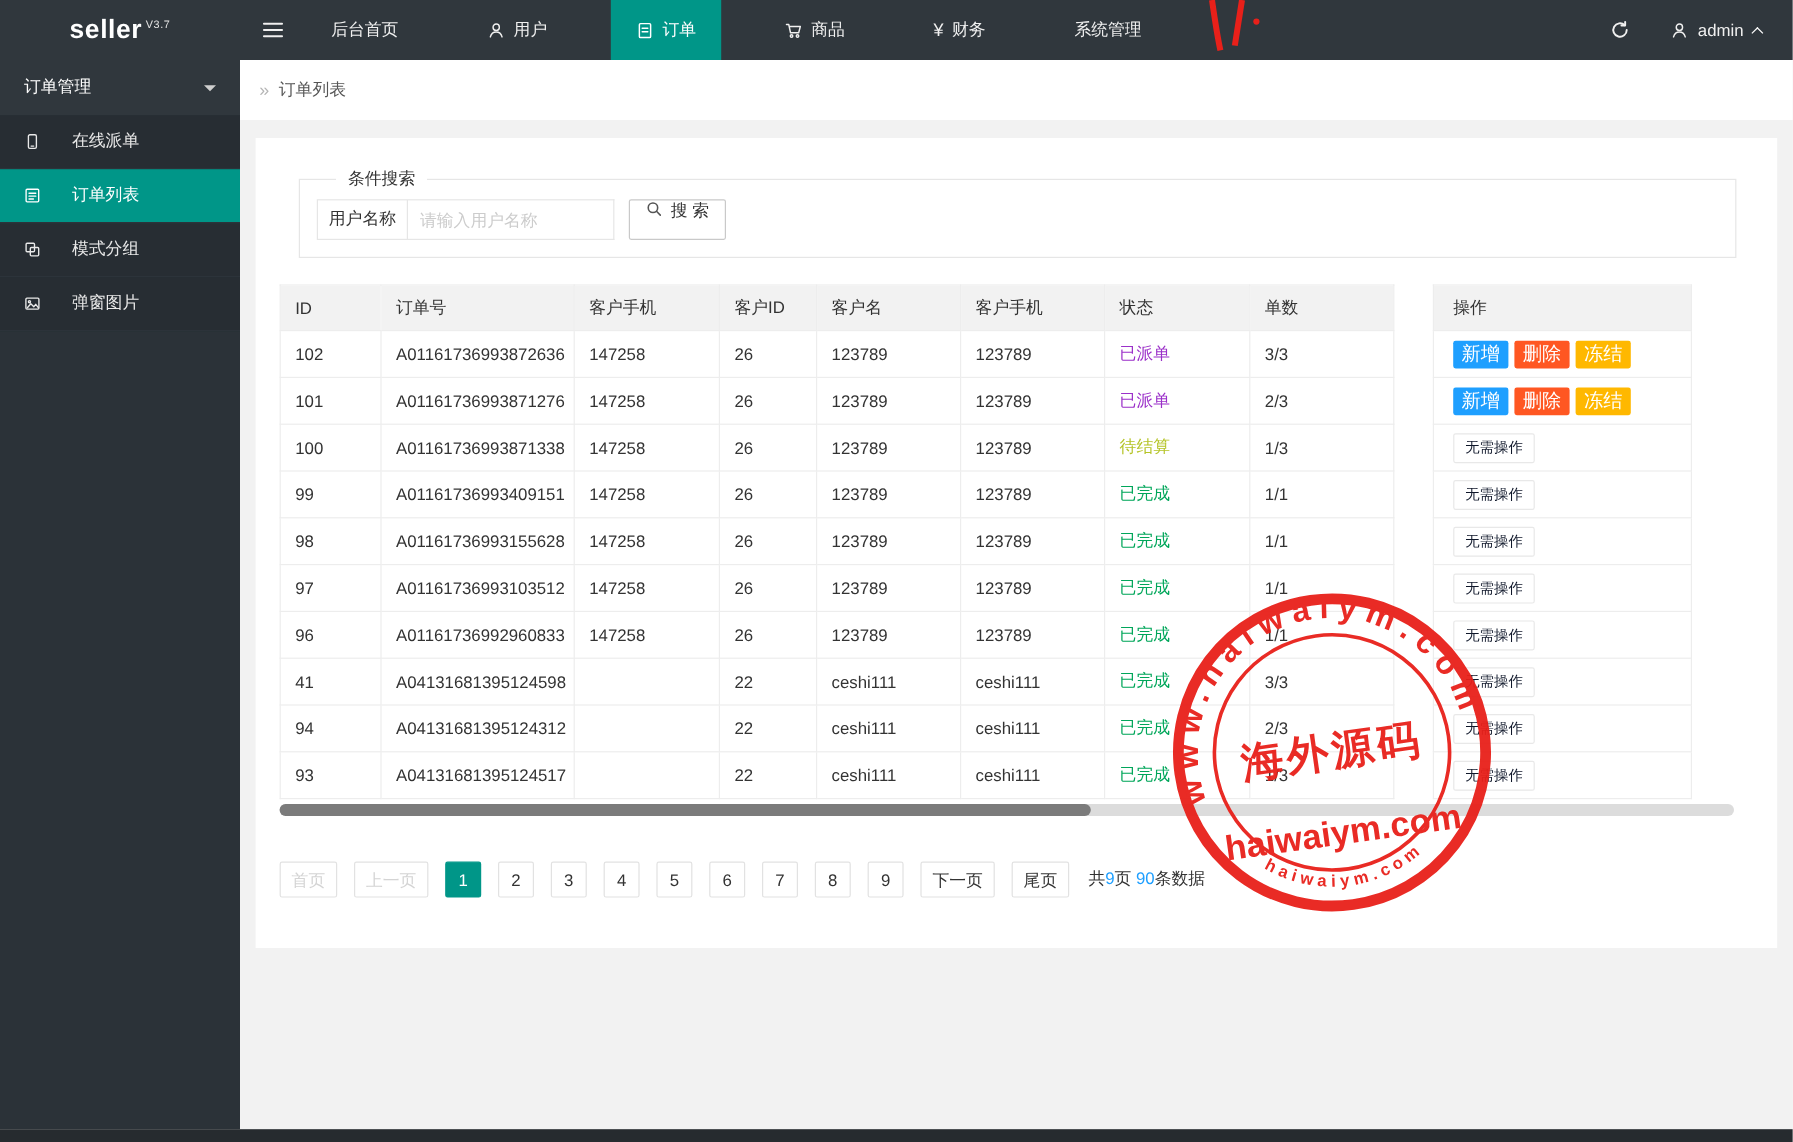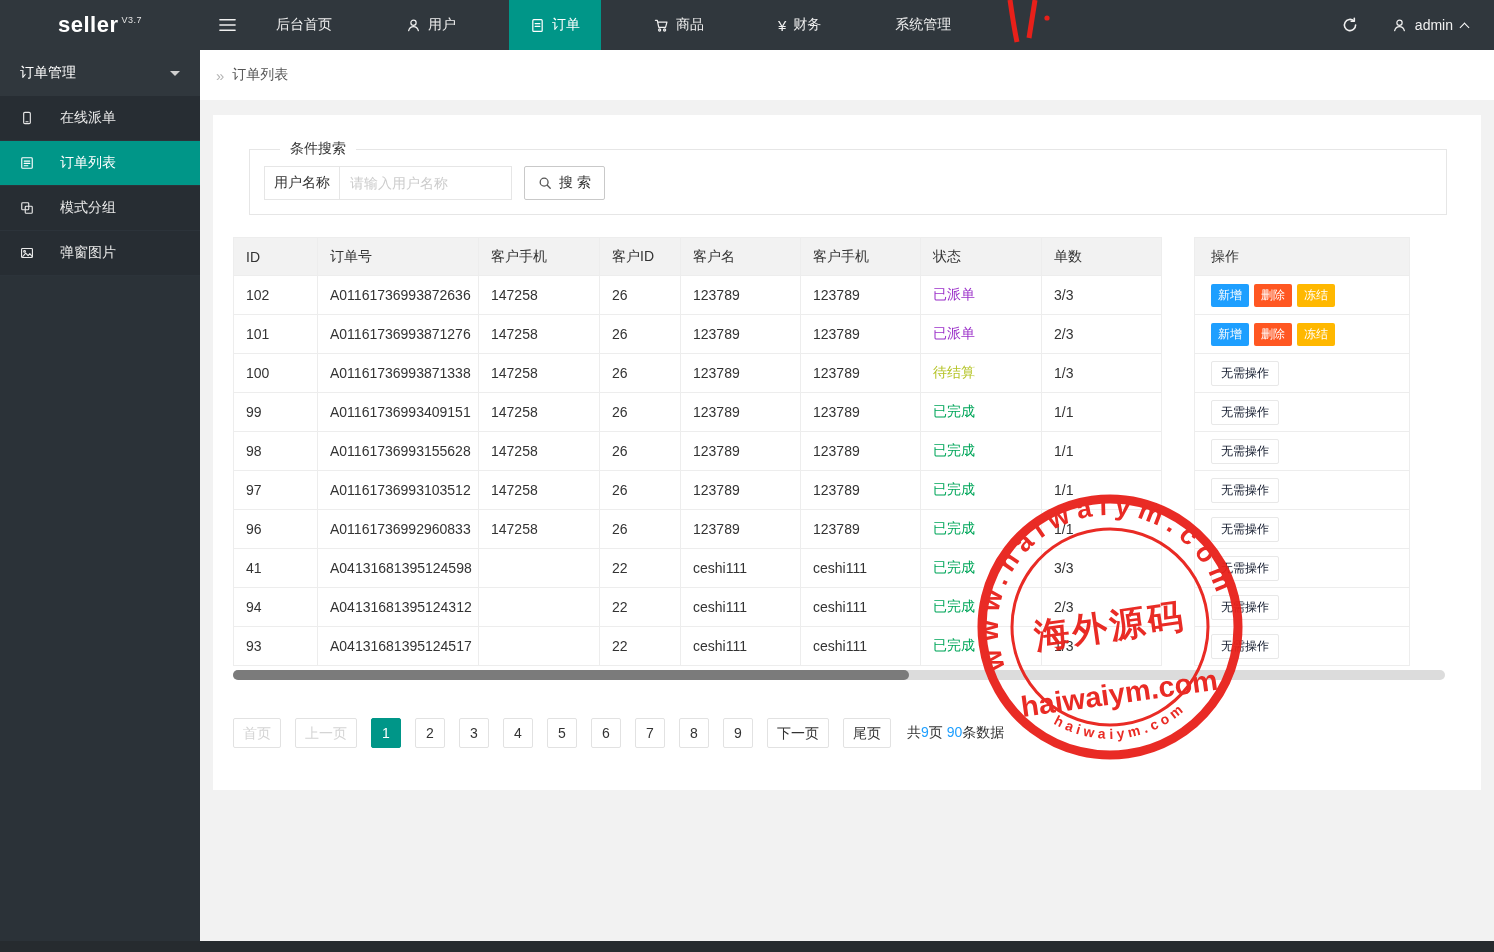--- a/index.html
+++ b/index.html
@@ -39,31 +39,31 @@
   .bc-arrow{color:#b5b5b5;font-size:15px;margin-right:8px;}
   .card{margin:15px 13px 0;background:#fff;height:675px;padding:20px;position:relative;}
 
   fieldset.search-box{border:1px solid #e6e6e6;margin:5px 14px 0 16px;padding:2px 14px 14px;}
   fieldset.search-box legend{padding:0 10px;margin-left:16px;font-size:14px;color:#333;}
   .form-row{display:flex;align-items:center;margin-top:6px;}
   .input-group{display:flex;align-items:stretch;height:34px;}
   .input-label{display:flex;align-items:center;padding:0 9px;border:1px solid #e6e6e6;font-size:14px;color:#333;background:#fff;white-space:nowrap;}
   .input-group input{width:172px;border:1px solid #e6e6e6;border-left:none;padding:0 10px;font-size:14px;color:#333;outline:none;background:#fff;}
   .input-group input::placeholder{color:#ccc;}
-  .search-btn{margin-left:12px;height:34px;display:flex;align-items:center;gap:7px;padding:12px 13px;background:#fff;border:1px solid #c9c9c9;border-radius:2px;font-size:14px;color:#333;cursor:pointer;}
+  .search-btn{margin-left:12px;height:34px;display:flex;gap:7px;padding:0 13px;background:#fff;border:1px solid #c9c9c9;border-radius:2px;font-size:14px;color:#333;cursor:pointer;}
   .search-btn svg{width:14px;height:14px;fill:none;stroke:#555;stroke-width:1.5;stroke-linecap:round;}
 
   .tables{display:flex;margin-top:22px;align-items:flex-start;}
   table{border-collapse:collapse;table-layout:fixed;font-size:14px;color:#333;}
   .main-table{width:928px;}
   .ops-table{width:216px;margin-left:32px;}
   th,td{border:1px solid #ededed;height:39px;padding:0 12px;text-align:left;font-weight:normal;overflow:hidden;white-space:nowrap;}
   thead th{background:#f2f2f2;height:38px;color:#333;}
   .ops-table th,.ops-table td{padding:0 16px;}
-  .btn-sm{display:inline-block;height:23px;line-height:23px;padding:0 7px;border-radius:2px;color:#fff;font-size:12px;margin-right:5px;cursor:pointer;}
+  .btn-sm{display:inline-block;height:23px;line-height:23px;padding:0 7px;border-radius:2px;color:#fff;font-size:16px;margin-right:5px;cursor:pointer;}
   .btn-none{display:inline-block;height:25px;line-height:23px;padding:0 9px;border:1px solid #e8e8e8;color:#0f172a;background:#fff;font-size:12px;border-radius:2px;}
 
   .hscroll{margin-top:4px;height:10px;width:1212px;background:#dcdcdc;border-radius:6px;position:relative;}
   .hthumb{position:absolute;left:0;top:0;height:10px;width:676px;background:#7b7b7b;border-radius:6px;cursor:pointer;}
 
   .pagination{margin-top:38px;display:flex;align-items:center;font-size:14px;}
   .page-btn{height:30px;line-height:28px;padding:0 9px;border:1px solid #e2e2e2;background:#fff;color:#333;border-radius:2px;cursor:pointer;margin-right:14px;text-align:center;}
   .page-btn.num{width:30px;padding:0;}
   .page-btn.disabled{color:#d4d4d4;cursor:default;}
   .page-btn.active{background:var(--accent,#009688);border-color:var(--accent,#009688);color:#fff;cursor:default;}

